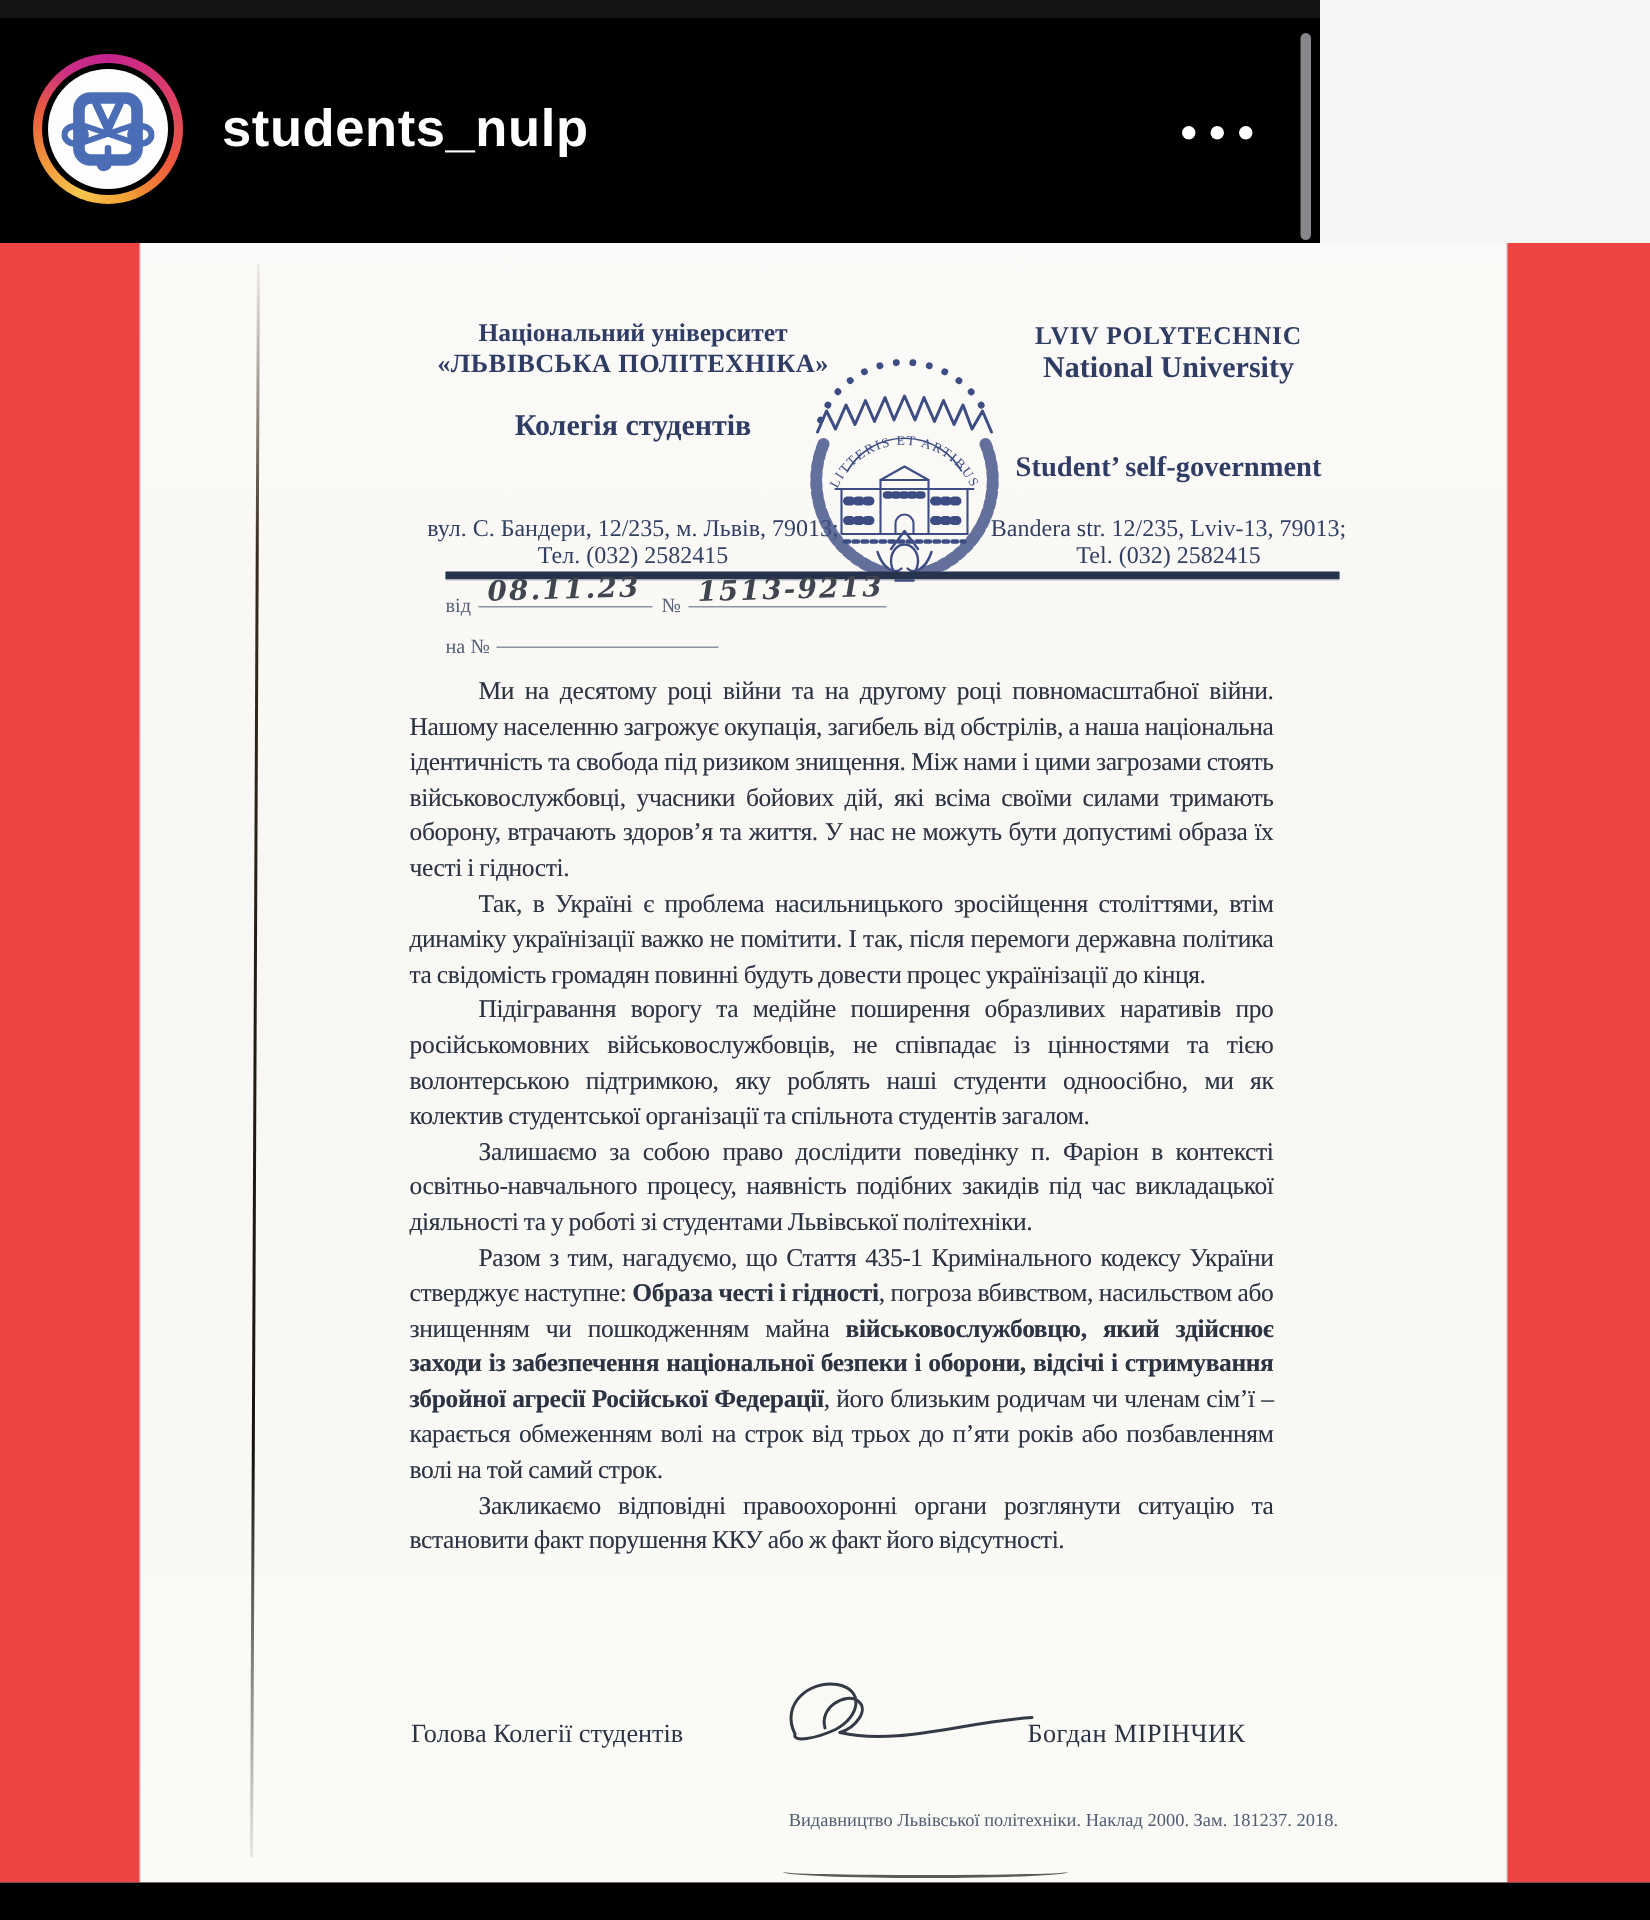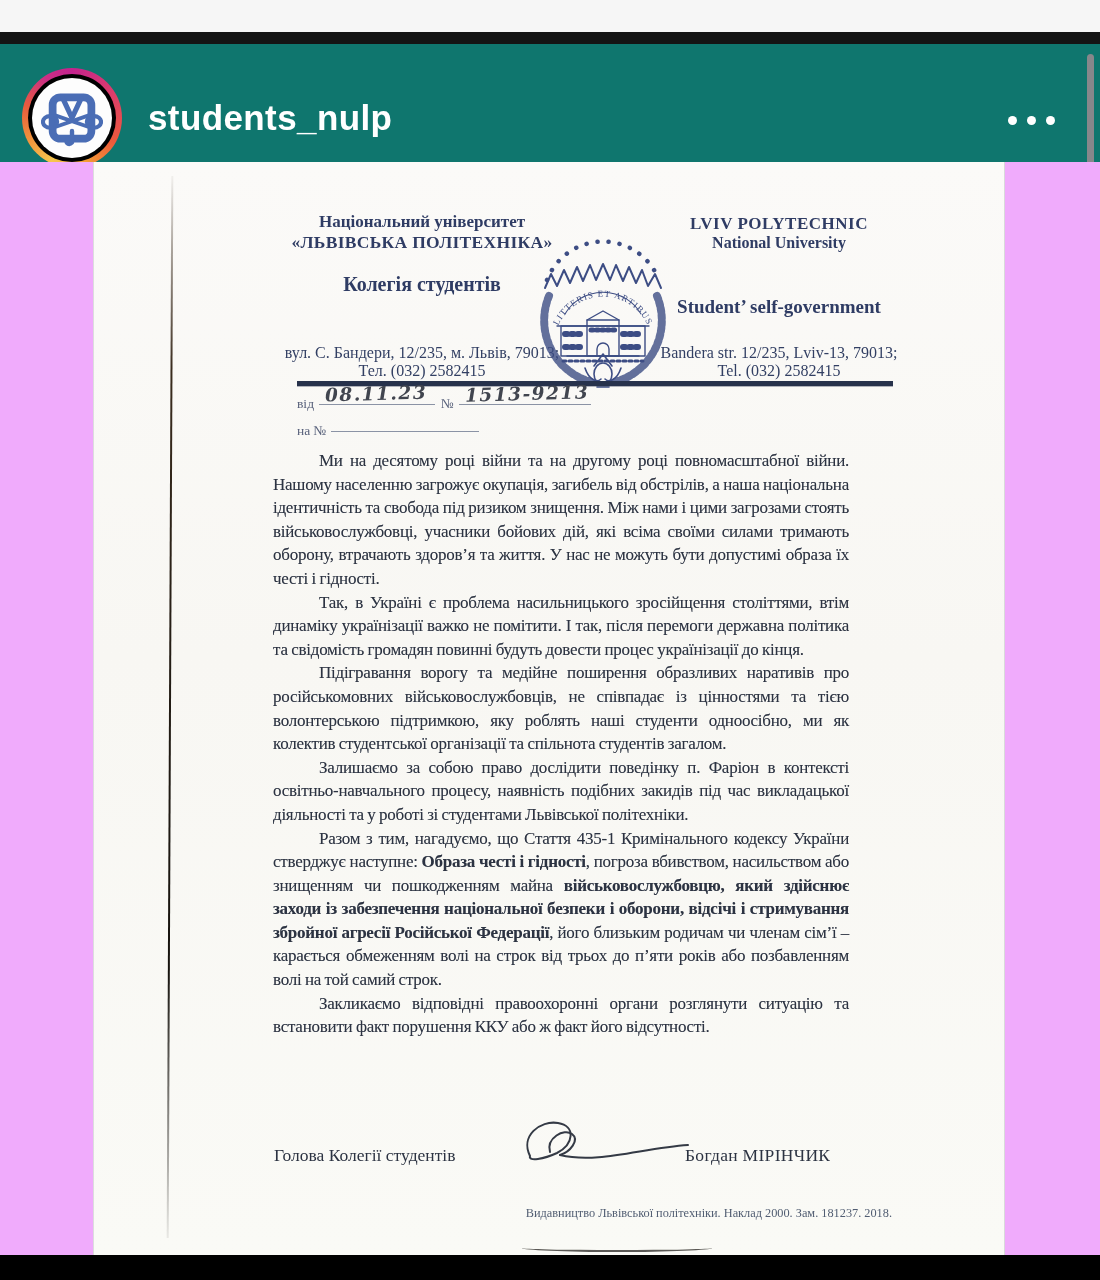--- a/index.html
+++ b/index.html
@@ -5,23 +5,22 @@
   * { margin:0; padding:0; box-sizing:border-box; }
   html,body { width:1100px; background:#000; }
   .screen {
     position:relative; width:1100px; height:1280px;
     background:#f6f6f6; overflow:hidden;
     font-family:"Liberation Sans", sans-serif;
   }
 
   
   .ig-header {
-    position:absolute; top:0; left:0; width:1100px; height:162px;
-    background:#0f766e;
-    margin-top:32px;
+    position:absolute; top:0; left:0; width:880px; height:162px;
+    background:#000000;
   }
   .ig-header::before {
     content:""; position:absolute; top:0; left:0; right:0; height:12px;
     background:#141414;
   }
   .avatar-ring {
     position:absolute; left:22px; top:36px; width:100px; height:100px;
     border-radius:50%;
     background:conic-gradient(from 0deg,
       #c4238e 0deg, #dd3d6a 60deg, #ee5a3b 120deg, #f2a234 165deg,
@@ -47,21 +46,21 @@
     width:9px; height:9px; border-radius:50%; background:#fff; display:block;
   }
   .scrollbar-thumb {
     position:absolute; right:6px; top:22px; width:7px; height:138px;
     border-radius:4px; background:#87878b;
   }
 
   
   .content {
     position:absolute; top:162px; left:0; width:1100px; height:1093px;
-    background:#f0abfc;
+    background:#ef4444;
   }
   .scan {
     position:absolute; left:93px; top:0; width:912px; height:1093px;
     background:linear-gradient(180deg, #fbfaf8 0%, #f8f7f3 45%, #fafaf6 100%);
     border-left:1px solid #dcdcde; border-right:1px solid #d9d9db;
   }
   .page-edge {
     position:absolute; left:75px; top:14px; width:2px; height:1062px;
     background:linear-gradient(to bottom,
       rgba(60,45,30,0.05) 0%, #3a2c1e 18%, #241d15 45%, #17140f 75%, rgba(25,22,18,0.08) 100%);
@@ -69,21 +68,21 @@
   }
 
   
   .lh { position:absolute; text-align:center; color:#2f3c64; font-family:"Liberation Serif", serif; }
   .lh-uk { left:128px; top:50px; width:400px; }
   .lh-uk .l1 { font-size:17px; font-weight:bold; }
   .lh-uk .l2 { font-size:17.5px; font-weight:bold; letter-spacing:.3px; }
   .lh-uk .org { font-size:20px; font-weight:bold; margin-top:20px; }
   .lh-en { left:495px; top:52px; width:380px; }
   .lh-en .l1 { font-size:17px; font-weight:bold; letter-spacing:.5px; }
-  .lh-en .l2 { font-size:16px; font-weight:bold; }
+  .lh-en .l2 { font-size:20px; font-weight:bold; }
   .lh-en .org { font-size:19px; font-weight:bold; margin-top:44px; }
   .lh-addr { font-size:16px; line-height:18px; font-weight:normal; color:#323f63; }
   .lh-addr.uk { left:128px; top:182px; width:400px; }
   .lh-addr.en { left:495px; top:182px; width:380px; }
   .emblem { position:absolute; left:437px; top:76px; }
 
   .rule {
     position:absolute; left:203px; top:219px; width:596px; height:4.5px;
     background:#27324c; box-shadow:0 1px 0 rgba(39,50,76,.35);
   }

